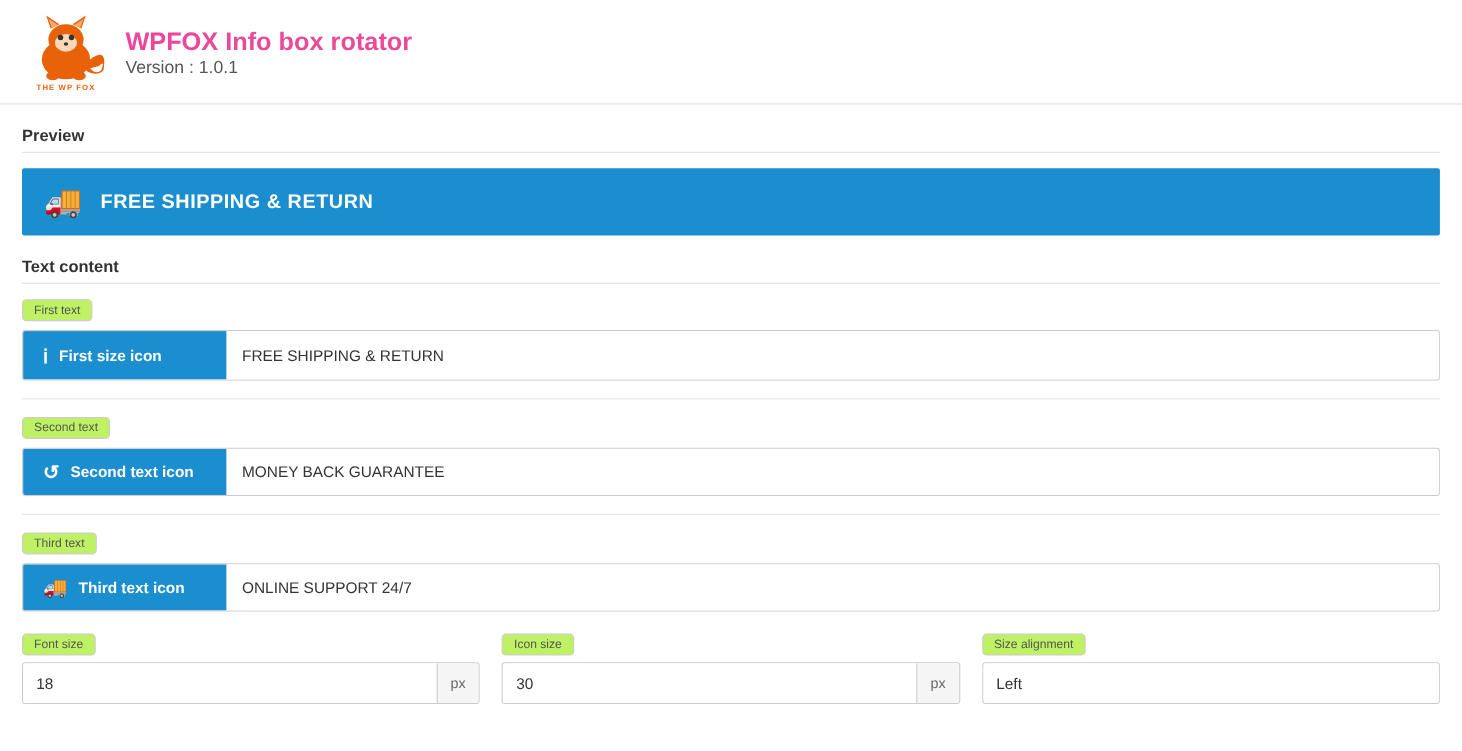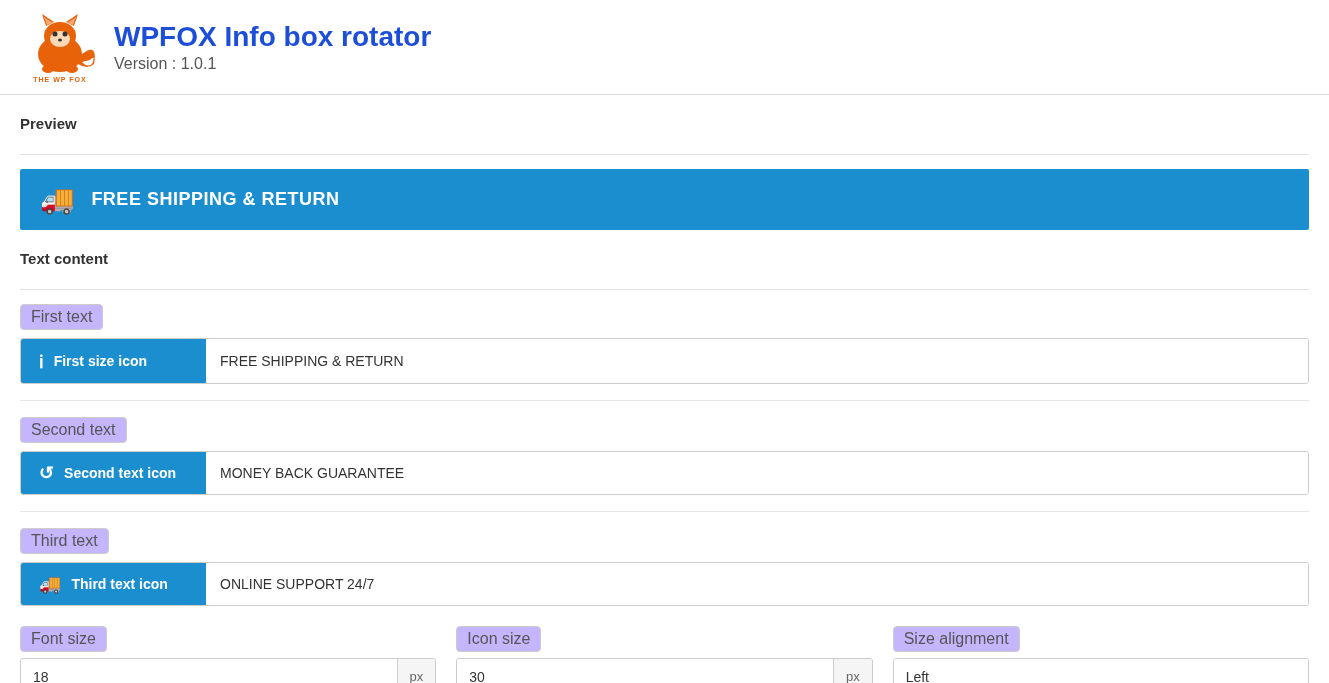--- a/index.html
+++ b/index.html
@@ -4,28 +4,28 @@
   <style>
     * { box-sizing: border-box; margin: 0; padding: 0; }
     body { font-family: Arial, sans-serif; background: #f1f1f1; color: #333; font-size: 14px; }
 
     .page-wrapper { background: #fff; max-width: 1329px; margin: 0 auto; min-height: 683px; }
 
     
     .header { display: flex; align-items: center; padding: 12px 20px; background: #fff; border-bottom: 1px solid #ddd; }
     .logo-area { display: flex; align-items: center; gap: 14px; }
     .logo-svg { width: 80px; height: 70px; }
-    .app-title { font-size: 28px; font-weight: bold; color: #1d4ed8; }
+    .app-title { font-size: 23px; font-weight: bold; color: #ec4899; }
     .app-version { font-size: 16px; color: #555; margin-top: 2px; }
 
     
     .main { padding: 20px 20px; }
 
     
-    .section-title { font-size: 15px; font-weight: 600; color: #333; padding-bottom: 22px; border-bottom: 1px solid #e0e0e0; margin-bottom: 14px; }
+    .section-title { font-size: 15px; font-weight: 600; color: #333; padding-bottom: 6px; border-bottom: 1px solid #e0e0e0; margin-bottom: 14px; }
 
     
     .preview-banner {
       background: #1b8ecf;
       color: #fff;
       display: flex;
       align-items: center;
       gap: 16px;
       padding: 14px 20px;
       border-radius: 2px;
@@ -38,24 +38,24 @@
 
     
     .text-content-section { margin-bottom: 20px; }
 
     
     .label-tag {
       display: inline-block;
       border: 1px solid #ccc;
       border-radius: 4px;
       padding: 3px 10px;
-      font-size: 16px;
+      font-size: 11px;
       color: #555;
       margin-bottom: 8px;
-      background: #c4b5fd;
+      background: #bef264;
     }
 
     
     .icon-input-row {
       display: flex;
       align-items: stretch;
       border: 1px solid #ccc;
       border-radius: 3px;
       overflow: hidden;
       margin-bottom: 16px;

